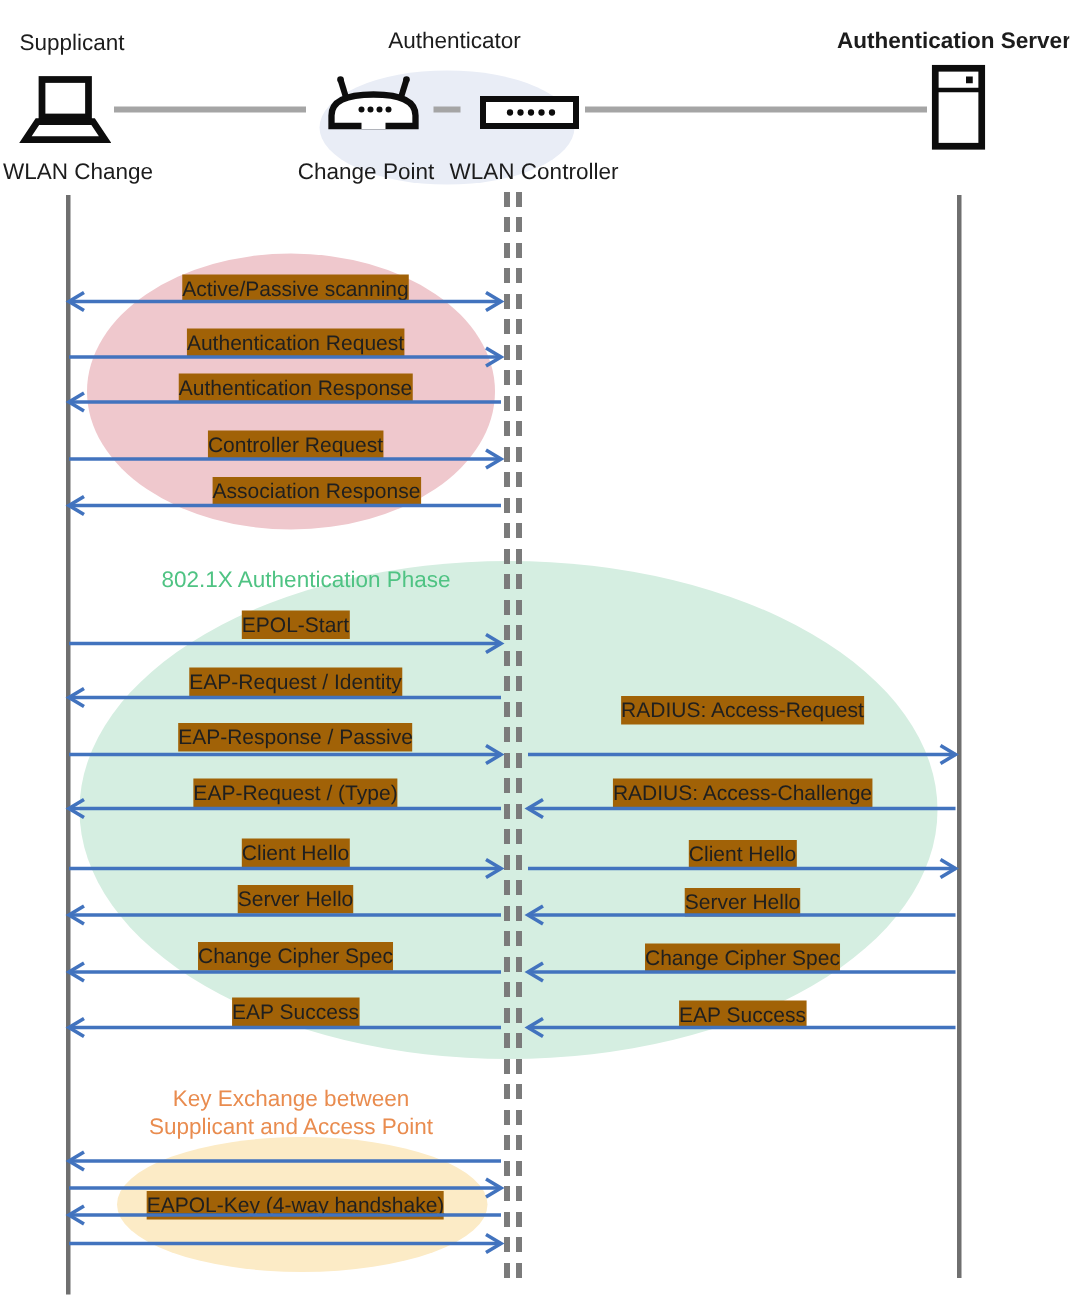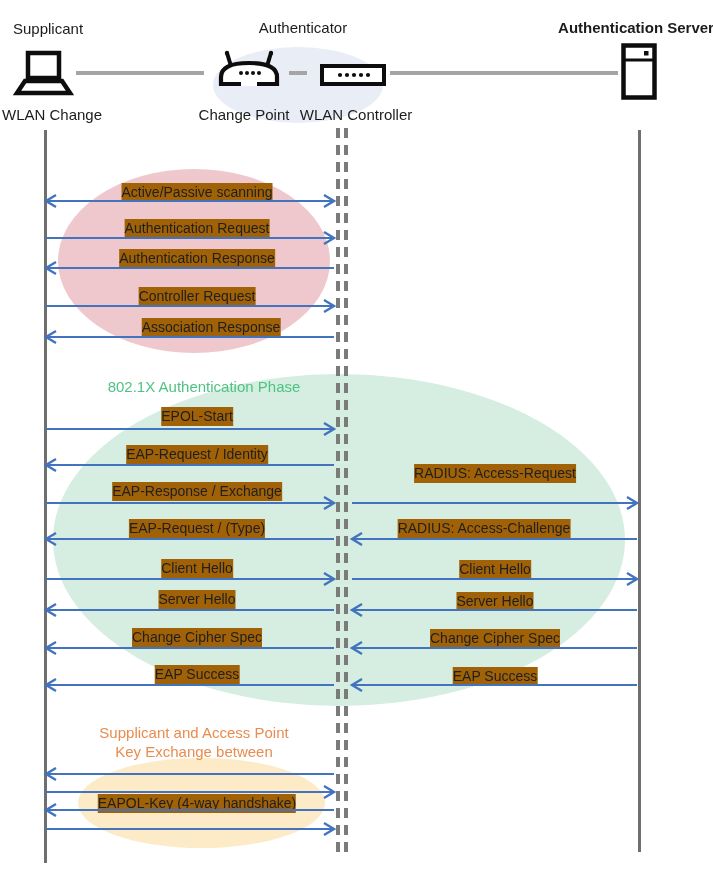--- a/index.html
+++ b/index.html
@@ -98,36 +98,36 @@
   <div class="node-label" style="left:13px; top:20px;text-align:right;">Supplicant</div>
   <div class="node-label centered" style="left:303px; top:19px;">Authenticator</div>
   <div class="node-label centered" style="left:636px; top:19px;font-weight:bold;">Authentication Server</div>
 
   <div class="node-label centered" style="left:52px; top:106px;">WLAN Change</div>
   <div class="node-label centered" style="left:244px; top:106px;">Change Point</div>
   <div class="node-label centered" style="left:356px; top:106px;">WLAN Controller</div>
 
   <div class="phase-title" id="phase2-title" style="left:204px; top:377px; color:#4fc383;">802.1X Authentication Phase</div>
   <div class="phase-title" style="left:194px; top:723px; color:#e98c4f;">
+    <div>Key Exchange between</div>
     <div>Supplicant and Access Point</div>
-    <div>Key Exchange between</div>
   </div>
 
   <div id="labels">
       <div class="msg-label" style="left: 197px; top: 183px;">Active/Passive scanning</div>
       <div class="msg-label" style="left: 197px; top: 219px;">Authentication Request</div>
       <div class="msg-label" style="left: 197px; top: 249px; text-align: center;">Authentication Response</div>
       <div class="msg-label" style="left: 197px; top: 287px;">Controller Request</div>
       <div class="msg-label" style="left: 197px; top: 318px; margin-left: 14px;">Association Response</div>
       <div class="msg-label" style="left: 197px; top: 407px;">EPOL-Start</div>
       <div class="msg-label" style="left: 197px; top: 445px;">EAP-Request / Identity</div>
-      <div class="msg-label" style="left: 197px; top: 482px;">EAP-Response / Exchange</div>
+      <div class="msg-label" style="left: 197px; top: 482px;">EAP-Response / Passive</div>
       <div class="msg-label" style="left: 495px; top: 464px;">RADIUS: Access-Request</div>
       <div class="msg-label" style="left: 197px; top: 519px;">EAP-Request / (Type)</div>
-      <div class="msg-label" style="left: 484px; top: 519px; text-align: center;">RADIUS: Access-Challenge</div>
+      <div class="msg-label" style="left: 495px; top: 519px; text-align: center;">RADIUS: Access-Challenge</div>
       <div class="msg-label" style="left: 197px; top: 559px;">Client Hello</div>
       <div class="msg-label" style="left: 495px; top: 560px;">Client Hello</div>
       <div class="msg-label" style="left: 197px; top: 590px;">Server Hello</div>
       <div class="msg-label" style="left: 495px; top: 592px;">Server Hello</div>
       <div class="msg-label" style="left: 197px; top: 628px;">Change Cipher Spec</div>
       <div class="msg-label" style="left: 495px; top: 629px;">Change Cipher Spec</div>
       <div class="msg-label" style="left: 197px; top: 665px;">EAP Success</div>
       <div class="msg-label" style="left: 495px; top: 667px;">EAP Success</div>
       <div class="msg-label" style="left: 197px; top: 794px; text-decoration: underline;">EAPOL-Key (4-way handshake)</div>
     </div>

